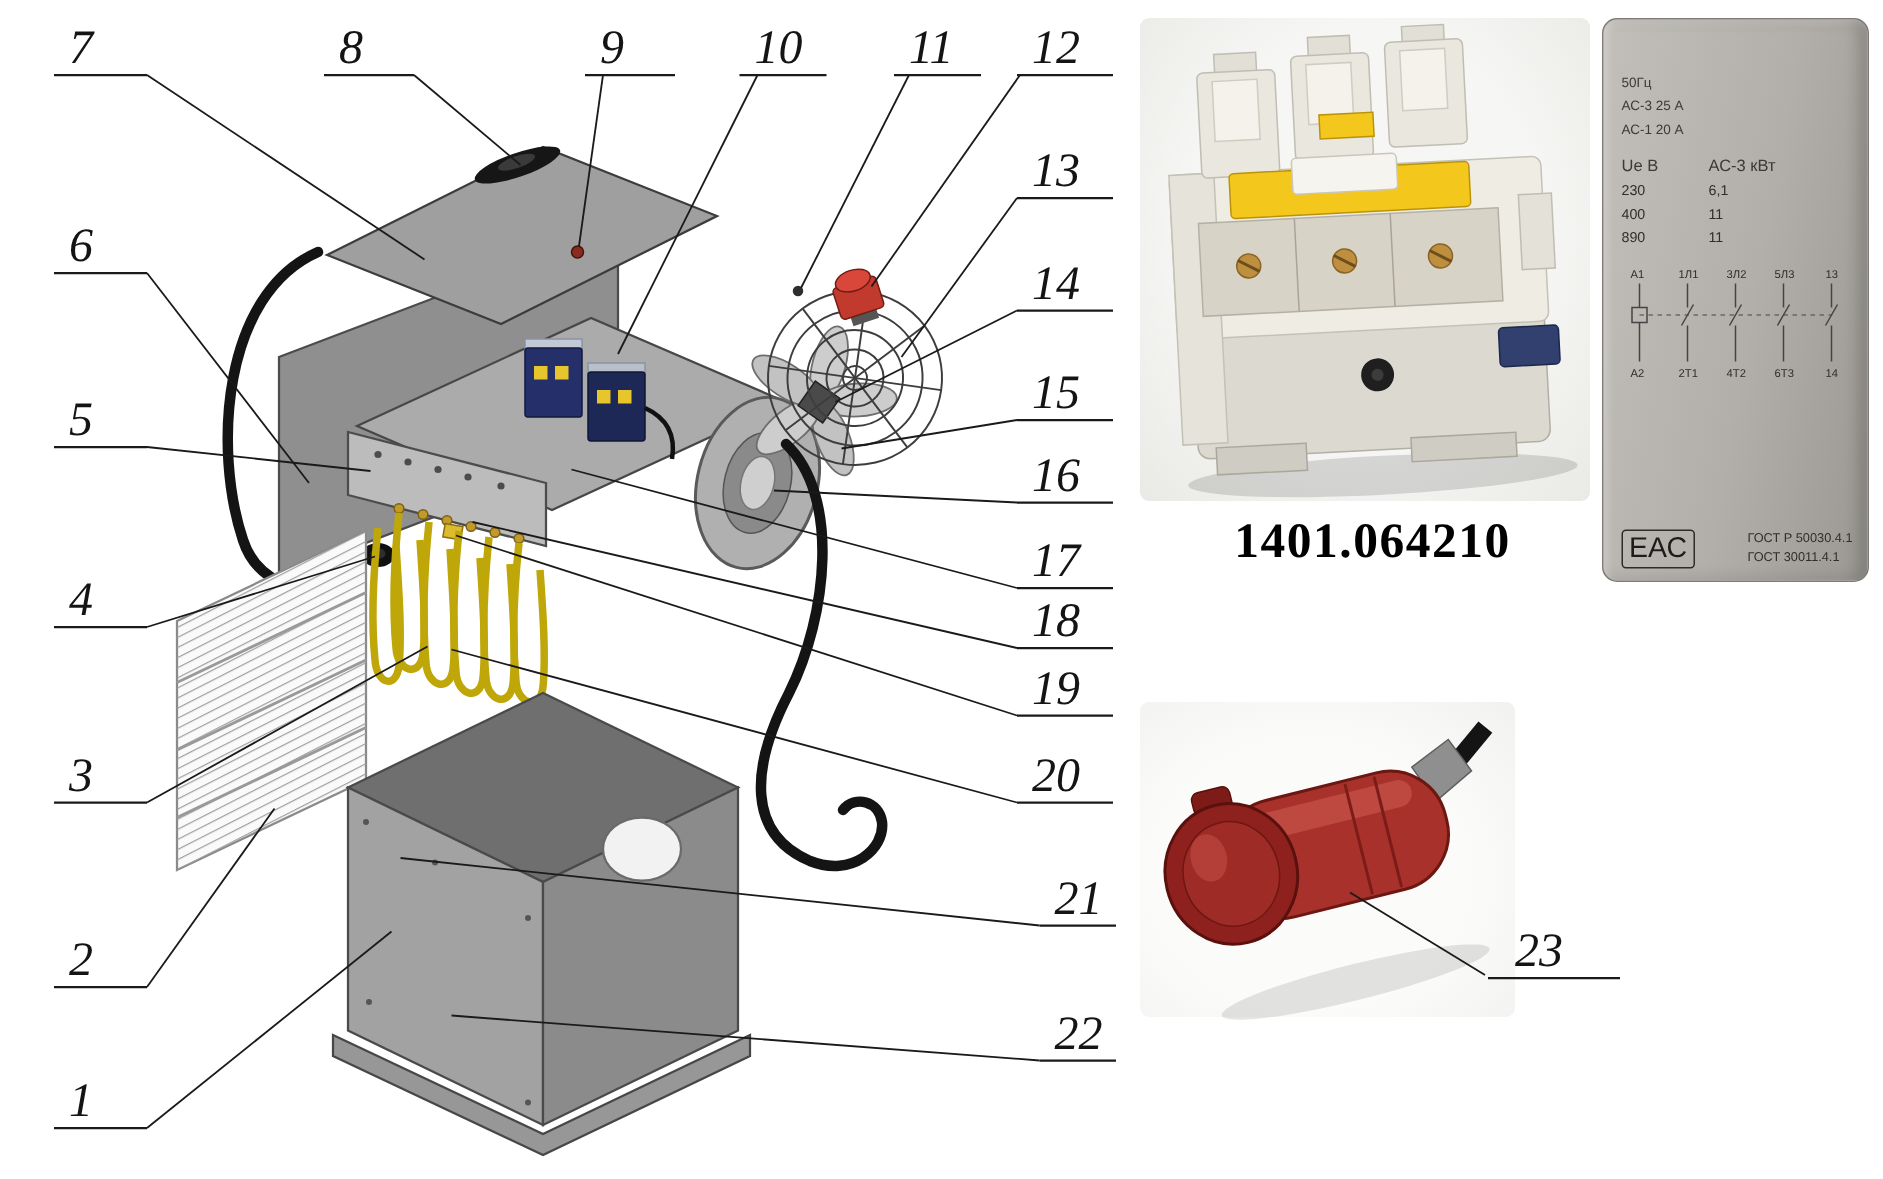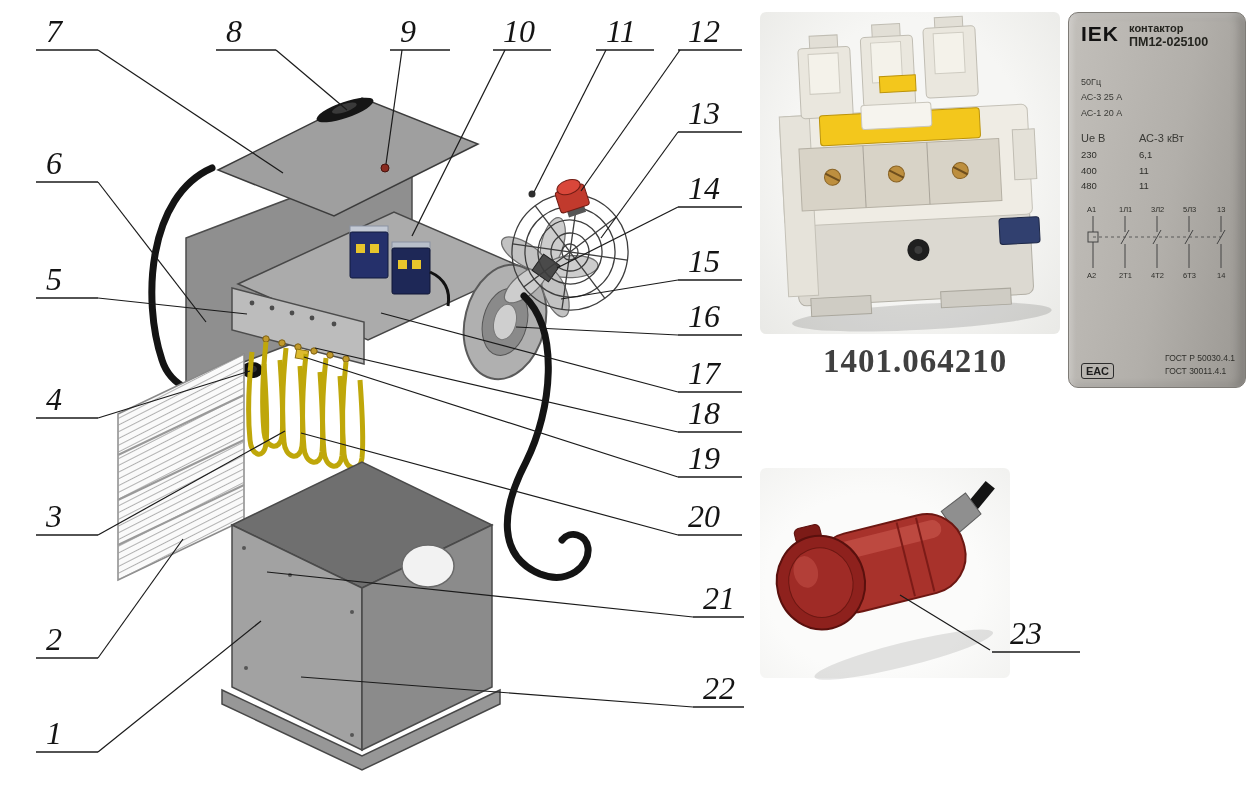--- a/index.html
+++ b/index.html
@@ -3,42 +3,42 @@
 <meta charset="utf-8">
 <style>
   html,body{margin:0;padding:0;background:#ffffff;}
   .page{position:relative;width:1255px;height:786px;background:#ffffff;overflow:hidden;
         font-family:"Liberation Sans",sans-serif;}
   .abs{position:absolute;}
   
   .part-number{position:absolute;left:765px;top:338px;width:300px;height:46px;
     display:flex;align-items:center;justify-content:center;
     font-family:"Liberation Serif",serif;font-weight:700;font-size:33px;
-    color:#404040;letter-spacing:1px;}
+    color:#000000;letter-spacing:1px;}
   
   .nameplate{position:absolute;left:1068px;top:12px;width:178px;height:376px;
     box-sizing:border-box;border:1px solid #7e7b76;border-radius:10px;
     background:linear-gradient(100deg,#c2bfba 0%,#b2afaa 55%,#9b9893 100%);
     box-shadow:inset -6px 0 10px rgba(0,0,0,.18), inset 2px 2px 6px rgba(255,255,255,.35);
     padding:9px 10px 8px 12px;display:flex;flex-direction:column;color:#24241f;}
   .np-header{display:flex;align-items:flex-start;gap:10px;}
   .np-brand{font-weight:800;font-size:21px;letter-spacing:1px;color:#121212;
     font-family:"Liberation Sans",sans-serif;}
   .np-title{display:flex;flex-direction:column;line-height:1.15;}
   .np-type{font-size:11px;font-weight:700;}
   .np-model{font-size:12.5px;font-weight:700;}
   .np-info{margin-top:26px;font-size:9px;line-height:1.7;color:#3a3a36;}
   .np-table{margin-top:8px;font-size:9.5px;color:#2e2e2a;}
   .np-table .tr{display:flex;line-height:1.65;}
   .np-table .td1{width:58px;}
   .np-table .td2{width:70px;text-align:left;}
   .np-table .th{font-size:11px;color:#3a3a36;}
   .np-schematic{margin-top:8px;}
   .np-bottom{margin-top:auto;display:flex;align-items:flex-end;justify-content:space-between;}
-  .np-eac{font-weight:700;font-size:11px;border:1.5px solid #2c2c2c;border-radius:3px;
+  .np-eac{font-weight:400;font-size:19px;border:1.5px solid #2c2c2c;border-radius:3px;
     padding:1px 4px;color:#1c1c1c;}
   .np-certs{font-size:8.5px;line-height:1.6;color:#2f2f2b;}
   
   .photo-bg{position:absolute;left:760px;top:12px;width:300px;height:322px;
     background:radial-gradient(ellipse at 50% 45%, #f6f6f4 55%, #e9e9e6 100%);
     border-radius:6px;}
   .plug-bg{position:absolute;left:760px;top:468px;width:250px;height:210px;
     background:radial-gradient(ellipse at 45% 55%, #fbfbfa 55%, #f1f1ef 100%);
     border-radius:6px;}
   text.callout{font-family:"Liberation Serif",serif;font-style:italic;font-size:32px;fill:#141414;}
@@ -326,47 +326,40 @@
 
       <circle cx="150" cy="235" r="11" fill="#1f1f1f"></circle>
       <circle cx="150" cy="235" r="4" fill="#3c3c3c"></circle>
       <rect x="232" y="208" width="40" height="26" rx="3" fill="#31406f" stroke="#1d2747"></rect>
     </g>
   </svg>
 
   <div class="part-number">1401.064210</div>
 
   <div class="nameplate">
-    <div class="np-header">
-      <span class="np-brand">IEK</span>
-      <span class="np-title">
-        <span class="np-type">контактор</span>
-        <span class="np-model">ПМ12-025100</span>
-      </span>
-    </div>
     <div class="np-info">
       <div>50Гц</div>
       <div>АС-3   25 А</div>
       <div>АС-1   20 А</div>
     </div>
     <div class="np-table">
       <div class="tr th">
         <span class="td1">Uе  В</span>
         <span class="td2">АС-3 кВт</span>
       </div>
       <div class="tr">
         <span class="td1">230</span>
         <span class="td2">6,1</span>
       </div>
       <div class="tr">
         <span class="td1">400</span>
         <span class="td2">11</span>
       </div>
       <div class="tr">
-        <span class="td1">480</span>
+        <span class="td1">890</span>
         <span class="td2">11</span>
       </div>
     </div>
     <svg class="np-schematic" width="154" height="80" viewBox="0 0 154 80">
       <g font-family="Liberation Sans, sans-serif" font-size="7.5" fill="#2e2e2a">
         <text x="6" y="10">А1</text>
         <text x="38" y="10">1Л1</text>
         <text x="70" y="10">3Л2</text>
         <text x="102" y="10">5Л3</text>
         <text x="136" y="10">13</text>

